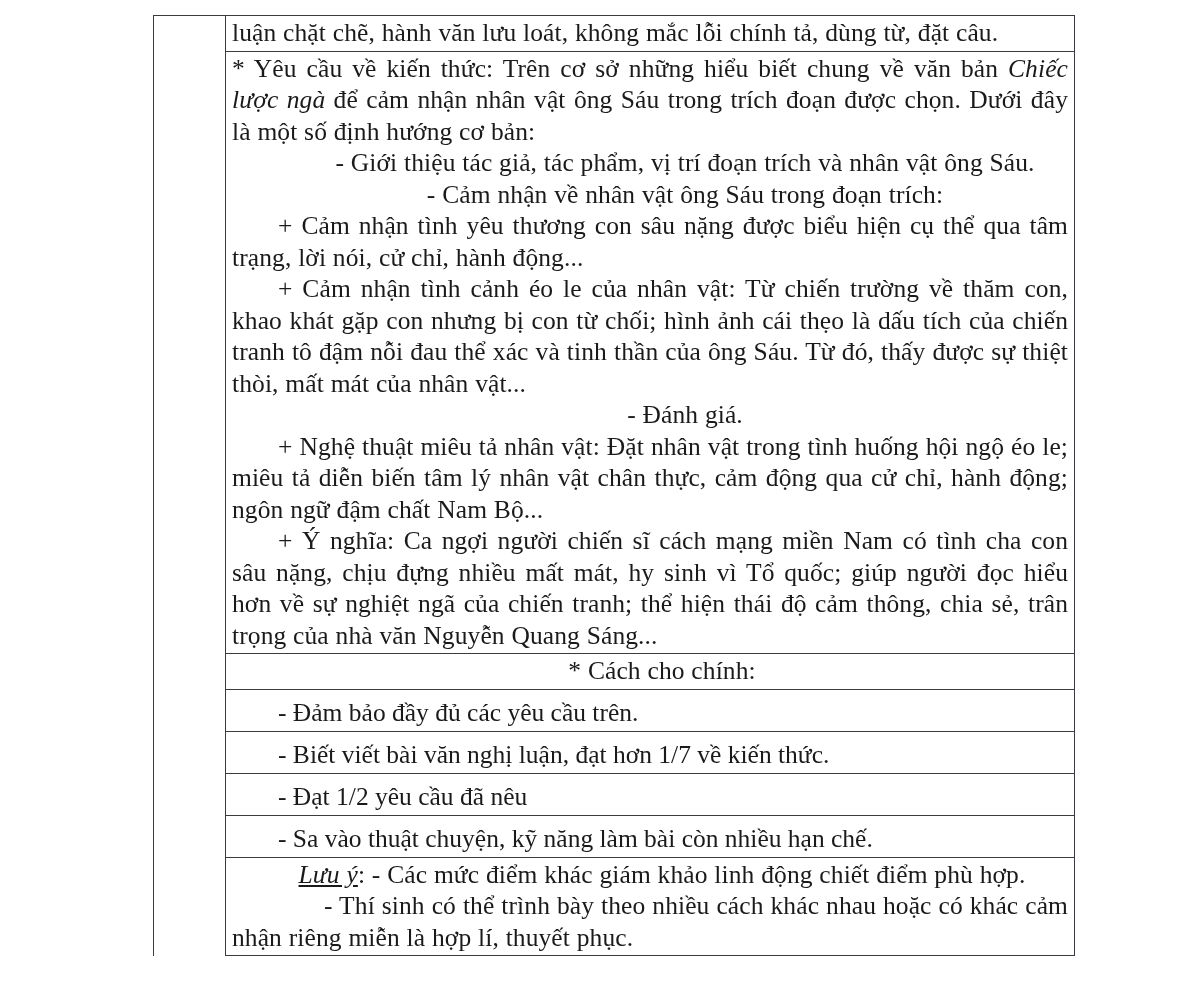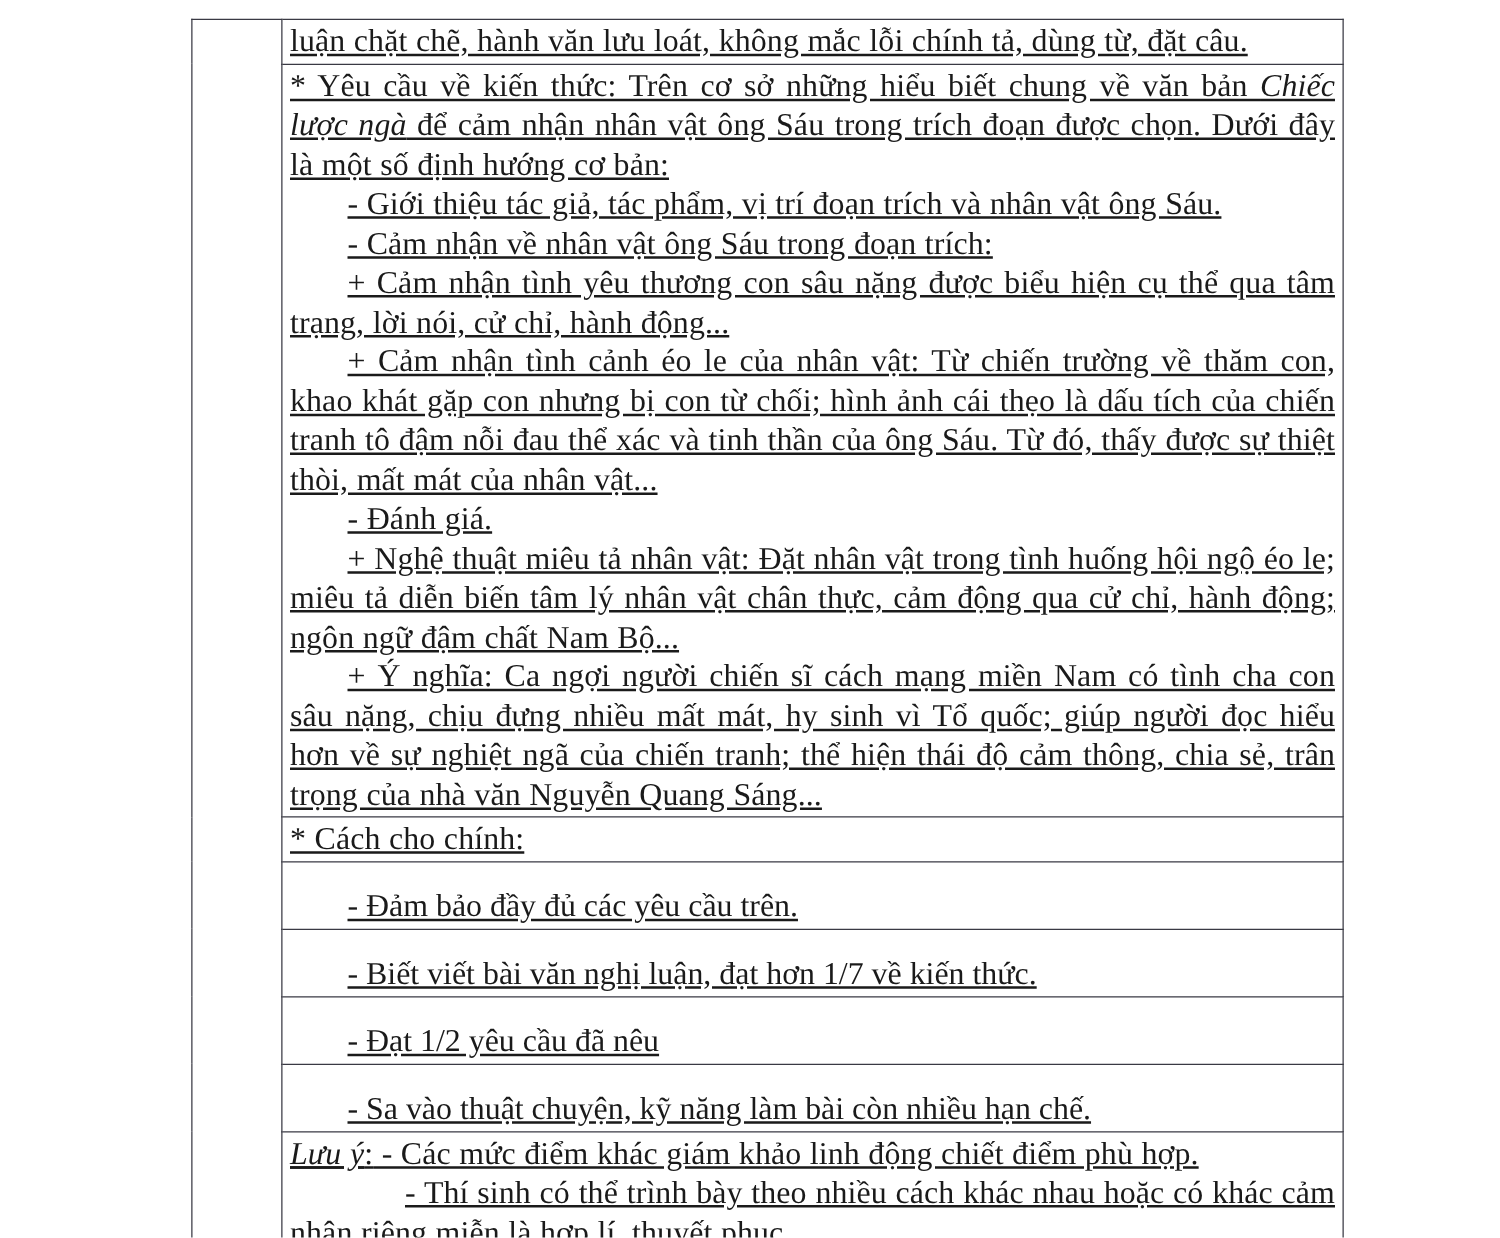--- a/index.html
+++ b/index.html
@@ -43,53 +43,53 @@
   
   td.score-col {
     width: 72px;
     border-right: 1.6px solid #3a3a44;
     background: #ffffff;
   }
 
   td.content-col {
     width: 849px;
     padding: 1px 6px 2px 6px;
-    text-decoration: underline;
   }
 
   
   .para {
     font-size: 25.5px;
     line-height: 31.5px;
     text-align: justify;
     text-justify: inter-word;
     margin: 0;
     letter-spacing: 0.1px;
     word-spacing: 0.3px;
   }
   .para.indent-first {
     text-indent: 46px;
   }
   .para.flowleft {
-    text-align: left;
+    text-align: center;
+    margin-left: 24px;
   }
 
   em.title-italic {
     font-style: italic;
   }
 
   .luu-y {
     font-style: italic;
     text-decoration: underline;
     text-underline-offset: 2px;
   }
 
   
   .grade-row td.content-col {
-    padding-top: 18px;
+    padding-top: 6px;
     padding-bottom: 2px;
   }
   .grade-row.dotted-top td.content-col {
     border-top: 1.3px dotted #8a8a94;
   }
 
   
   tr.body-row td.score-col {
     border-top: none;
     border-bottom: none;

